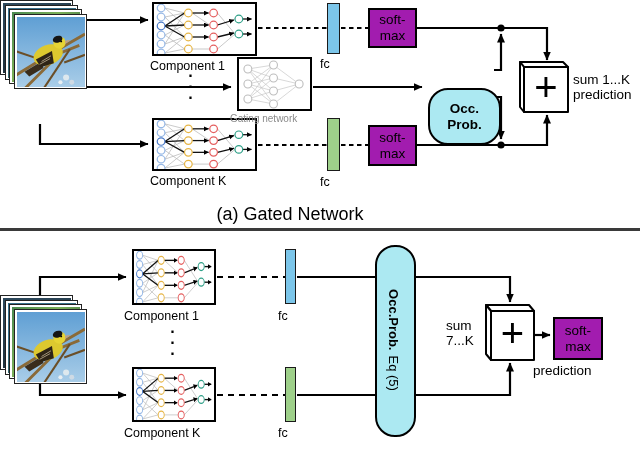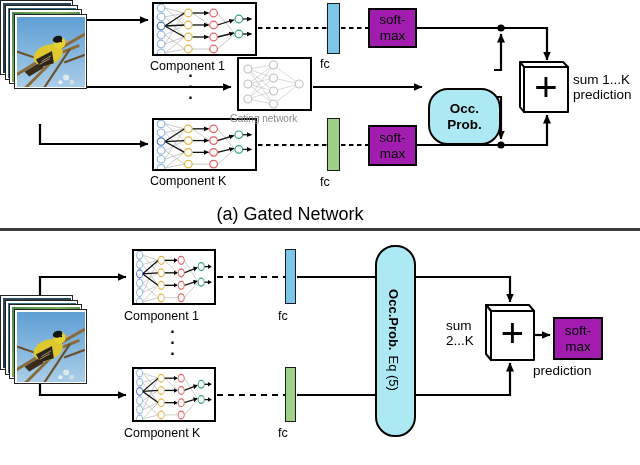--- a/index.html
+++ b/index.html
@@ -337,21 +337,21 @@
     <div class="bar green" style="left:285px;top:137px;width:9px;height:53px"></div>
     <div class="lbl" style="left:278px;top:196px;width:26px">fc</div>
 
     <div class="capsuleB"></div>
     <div class="vtext">
       <span class="b">Occ.Prob.</span>
       <span class="r">Eq (5)</span>
     </div>
 
     <div class="outtext" style="left:446px;top:89px;width:40px">sum
-2...K</div>
+7...K</div>
     <div class="plus" style="left:491px;top:81px;width:43px;height:49px">+</div>
 
     <div class="softmax" style="left:553px;top:87px;width:46px;height:39px">soft-
 max</div>
     <div class="lbl" style="left:533px;top:133px;width:90px;font-size:13.5px">prediction</div>
 
   </div>
 
 </div>
 

